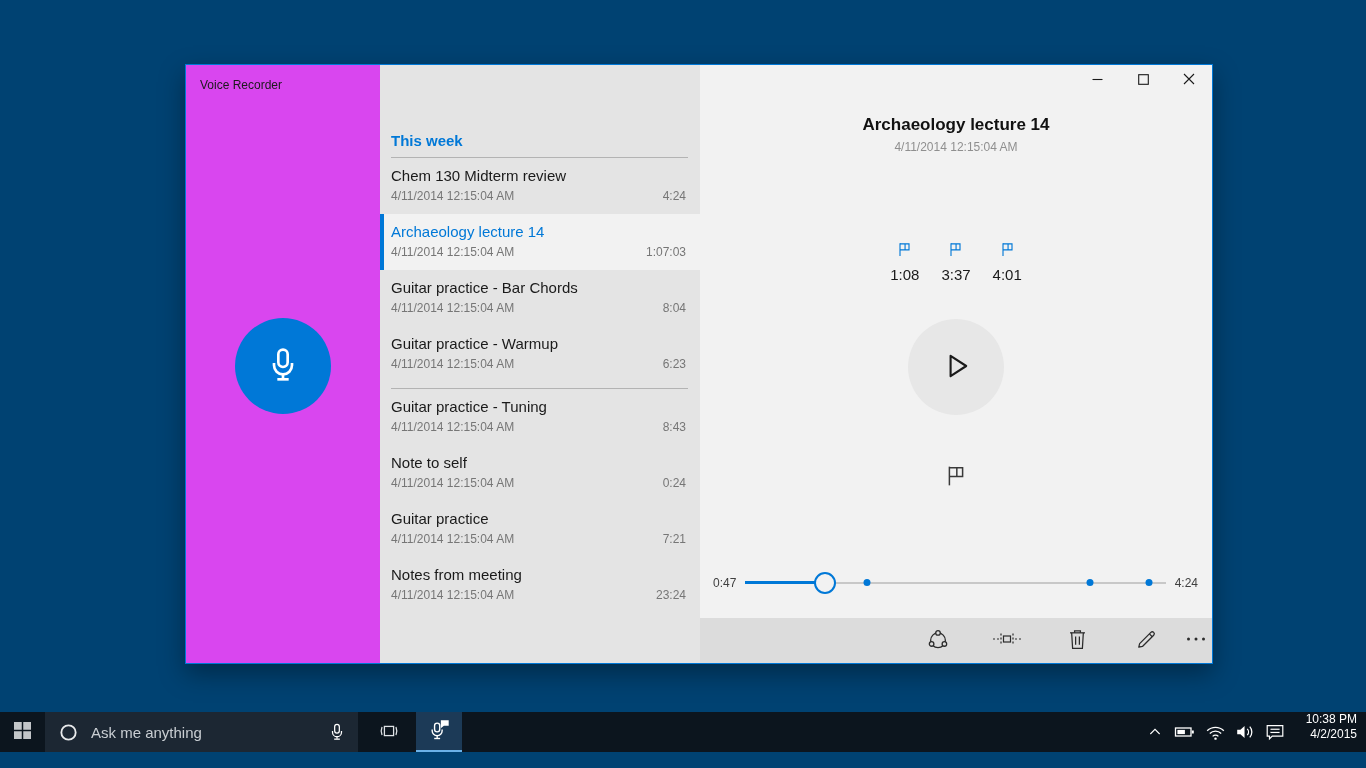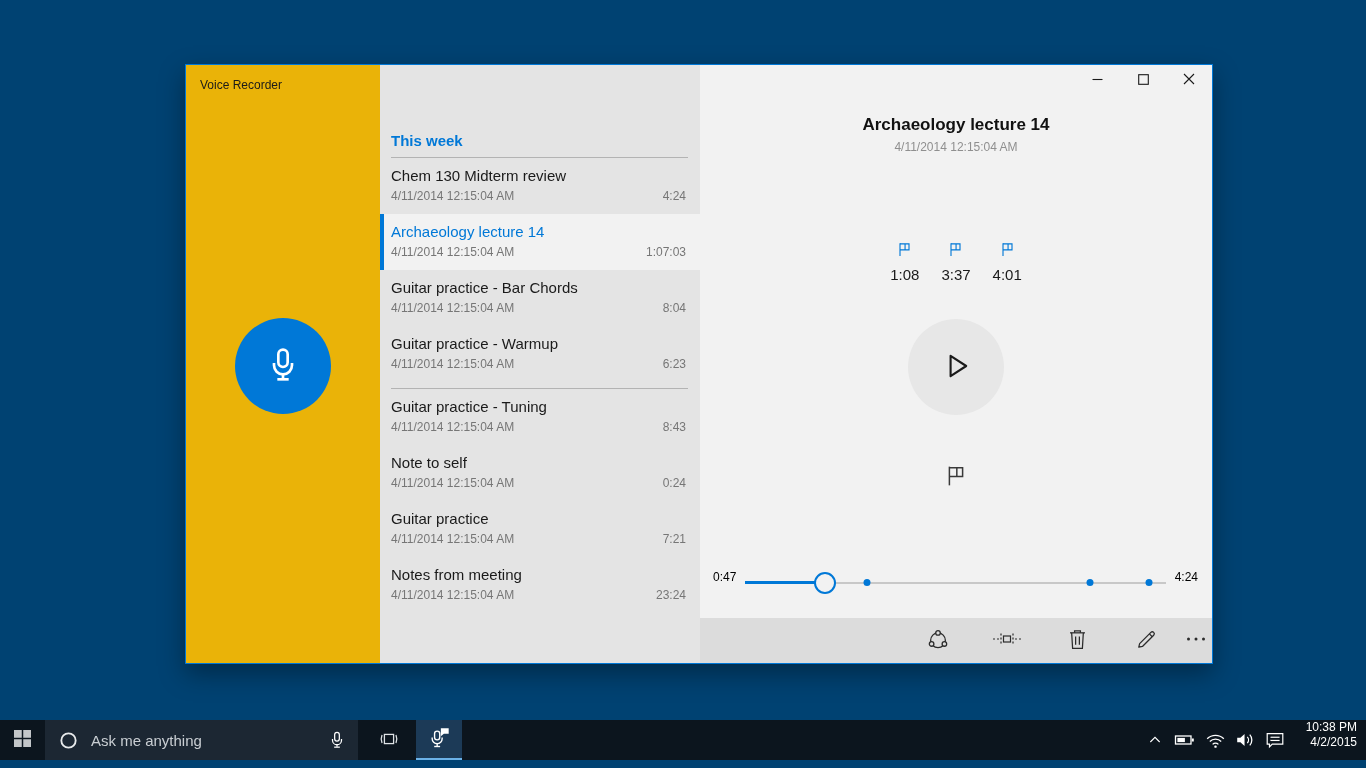--- a/index.html
+++ b/index.html
@@ -6,21 +6,21 @@
   html,body { width:1366px; height:768px; overflow:hidden; }
   body { font-family:"Liberation Sans", sans-serif; }
 
   .stage { position:relative; width:1366px; height:768px; background:#004272; overflow:hidden; }
 
   
   .window { position:absolute; left:185px; top:64px; width:1028px; height:600px;
             border:1px solid #0078d7; background:#f2f2f2; display:flex;
             box-shadow:0 10px 24px rgba(0,0,0,.35); }
 
-  .sidebar { position:relative; width:194px; background:#eab308; flex:none; }
+  .sidebar { position:relative; width:194px; background:#d946ef; flex:none; }
   .app-title { position:absolute; left:14px; top:13px; font-size:12px; color:#1a1a1a; }
   .record-btn { position:absolute; left:49px; top:253px; width:96px; height:96px;
                 border-radius:50%; background:#0078d7; border:none; cursor:pointer;
                 display:flex; align-items:center; justify-content:center; }
 
   
   .list { position:relative; width:320px; background:#e4e4e4; flex:none; overflow:hidden; padding-top:56px; }
   .section-header { padding:10px 12px 0 11px; color:#0078d7; font-weight:bold; font-size:15px; line-height:20px; }
   .section-sep { height:1px; background:#b3b3b3; margin:6px 12px 0 11px; }
   .row { height:56px; padding:8px 14px 0 11px; position:relative; }
@@ -37,34 +37,34 @@
   .player-title { position:absolute; top:50px; width:100%; text-align:center; font-size:17px; font-weight:bold; color:#111; }
   .player-date  { position:absolute; top:75px; width:100%; text-align:center; font-size:12px; color:#8f8f8f; }
   .flags-row { position:absolute; top:177px; width:100%; display:flex; justify-content:center; gap:22px; }
   .flag-chip { display:flex; align-items:center; gap:6px; font-size:15px; color:#1a1a1a; cursor:pointer;flex-direction:column; }
   .play-btn { position:absolute; left:208px; top:254px; width:96px; height:96px; border-radius:50%;
               background:#e7e7e7; border:none; cursor:pointer; display:flex; align-items:center; justify-content:center; }
   .add-flag-btn { position:absolute; left:234px; top:394px; width:44px; height:36px; background:transparent; border:none;
                   cursor:pointer; display:flex; align-items:center; justify-content:center; }
 
   .slider-row { position:absolute; left:13px; right:14px; top:505px; height:26px;
-                display:flex; align-items:flex-start; gap:9px; font-size:12px; color:#000000; }
+                display:flex; align-items:center; gap:9px; font-size:12px; color:#404040; }
   .slider-track { position:relative; flex:1; height:26px; cursor:pointer; }
   .track-base { position:absolute; left:0; right:0; top:12px; height:2px; background:#c8c8c8; }
   .track-fill { position:absolute; left:0; top:11px; height:3px; background:#0078d7; }
   .thumb { position:absolute; top:2px; width:22px; height:22px; border-radius:50%;
            background:#f2f2f2; border:2px solid #0078d7; transform:translateX(-50%); cursor:grab; }
   .marker { position:absolute; top:9px; width:7px; height:7px; border-radius:50%; background:#0078d7; transform:translateX(-50%); }
 
   .toolbar { position:absolute; left:0; right:0; bottom:0; height:45px; background:#dcdcdc; }
   .tool-btn { position:absolute; top:0; width:40px; height:45px; background:transparent; border:none; cursor:pointer;
               display:flex; align-items:center; justify-content:center; }
 
   
-  .taskbar { position:absolute; left:0; bottom:8px; width:1366px; height:40px; background:#0c151e; z-index:50; }
+  .taskbar { position:absolute; left:0; bottom:16px; width:1366px; height:40px; background:#0c151e; z-index:50; }
   .start-btn { position:absolute; left:0; top:0; width:45px; height:40px; background:transparent; border:none; cursor:pointer;
                display:flex; align-items:center; justify-content:center; }
   .search-box { position:absolute; left:45px; top:0; width:313px; height:40px; background:#1c2733;
                 display:flex; align-items:center; cursor:text; }
   .cortana { margin-left:13px; display:flex; }
   .search-text { margin-left:12px; color:#c9ced3; font-size:15px; flex:1; white-space:nowrap; }
   .search-mic { margin-right:11px; display:flex; }
   .taskview-btn { position:absolute; left:368px; top:0; width:42px; height:40px; background:transparent; border:none;
                   cursor:pointer; display:flex; align-items:center; justify-content:center; }
   .app-btn { position:absolute; left:416px; top:0; width:46px; height:40px; background:#1c3a57;

